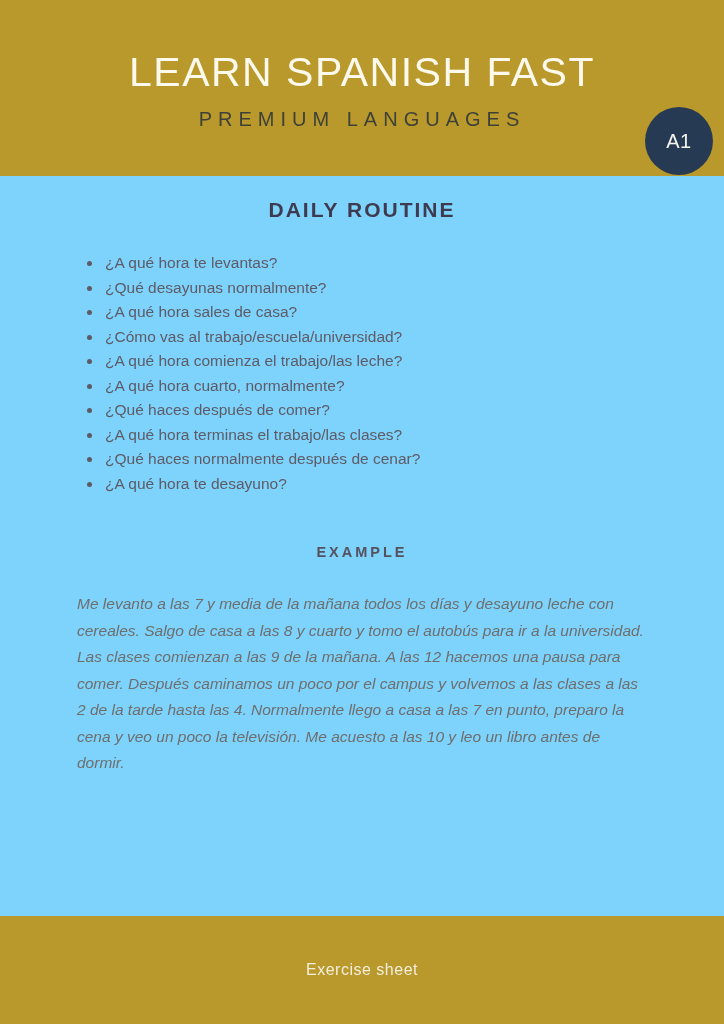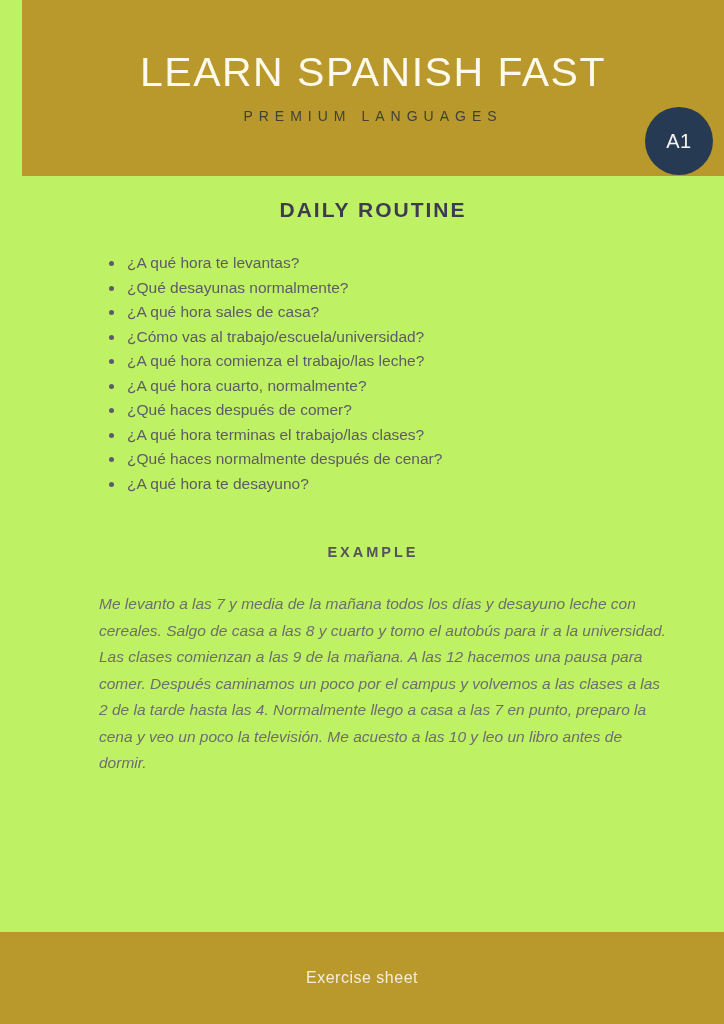--- a/index.html
+++ b/index.html
@@ -2,44 +2,43 @@
 <html><head>
 <meta charset="utf-8">
 <style>
   * { margin: 0; padding: 0; box-sizing: border-box; }
   html, body { background: #e8e8e8; }
   .page {
     position: relative;
     width: 724px;
     height: 1024px;
     margin: 0 auto;
-    background: #bef264;
+    background: #7dd3fc;
     font-family: "Liberation Sans", sans-serif;
     overflow: hidden;
-    padding-left: 22px;
   }
   
   .header {
     position: relative;
     width: 100%;
     height: 176px;
     background: #b9992b;
     text-align: center;
   }
   .header-title {
     padding-top: 50px;
     font-size: 41px;
     font-weight: 300;
     letter-spacing: 1.5px;
     color: #fdf9ec;
     line-height: 1.1;
   }
   .header-subtitle {
     margin-top: 13px;
-    font-size: 14px;
+    font-size: 20px;
     font-weight: 400;
     letter-spacing: 6px;
     color: #3d4139;
   }
   .level-badge {
     position: absolute;
     top: 107px;
     right: 11px;
     width: 68px;
     height: 68px;
@@ -94,21 +93,21 @@
     font-size: 15.5px;
     line-height: 26.5px;
     color: #6e6e6e;
   }
   
   .footer {
     position: absolute;
     left: 0;
     bottom: 0;
     width: 100%;
-    height: 92px;
+    height: 108px;
     background: #b9992b;
     display: flex;
     align-items: center;
     justify-content: center;
   }
   .footer-label {
     font-size: 16px;
     font-weight: 300;
     letter-spacing: 0.5px;
     color: #f3eddc;

